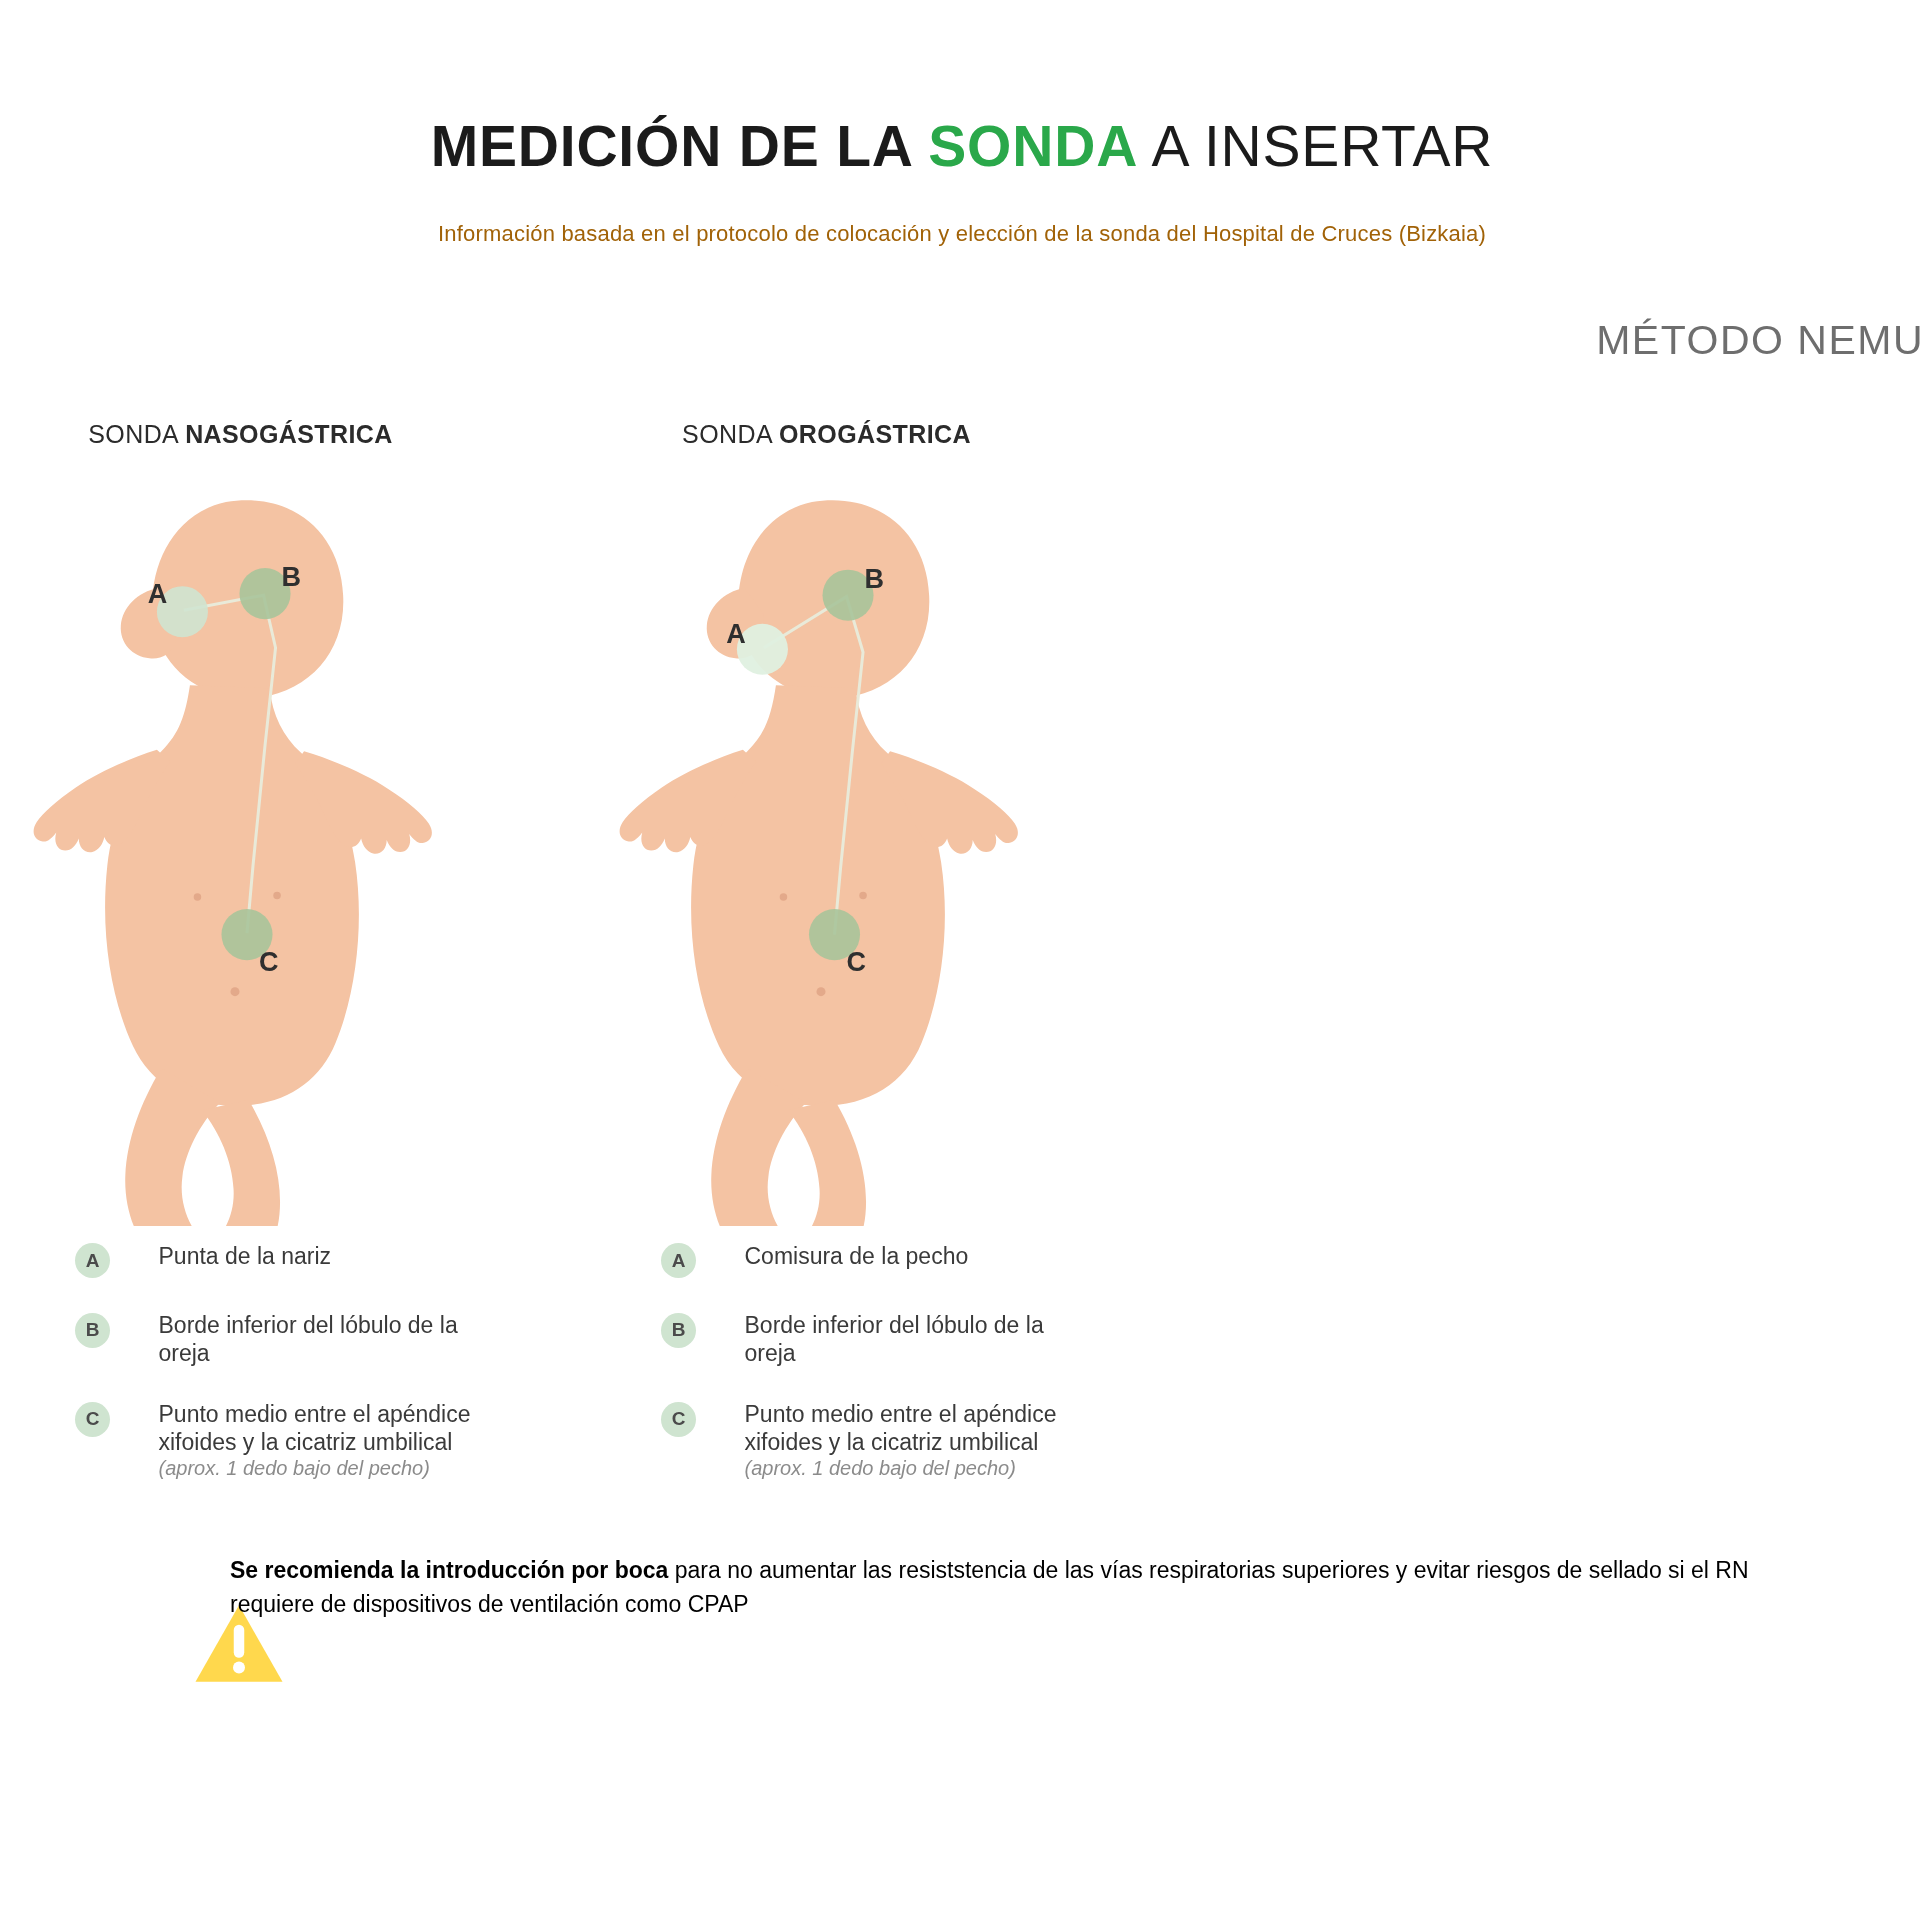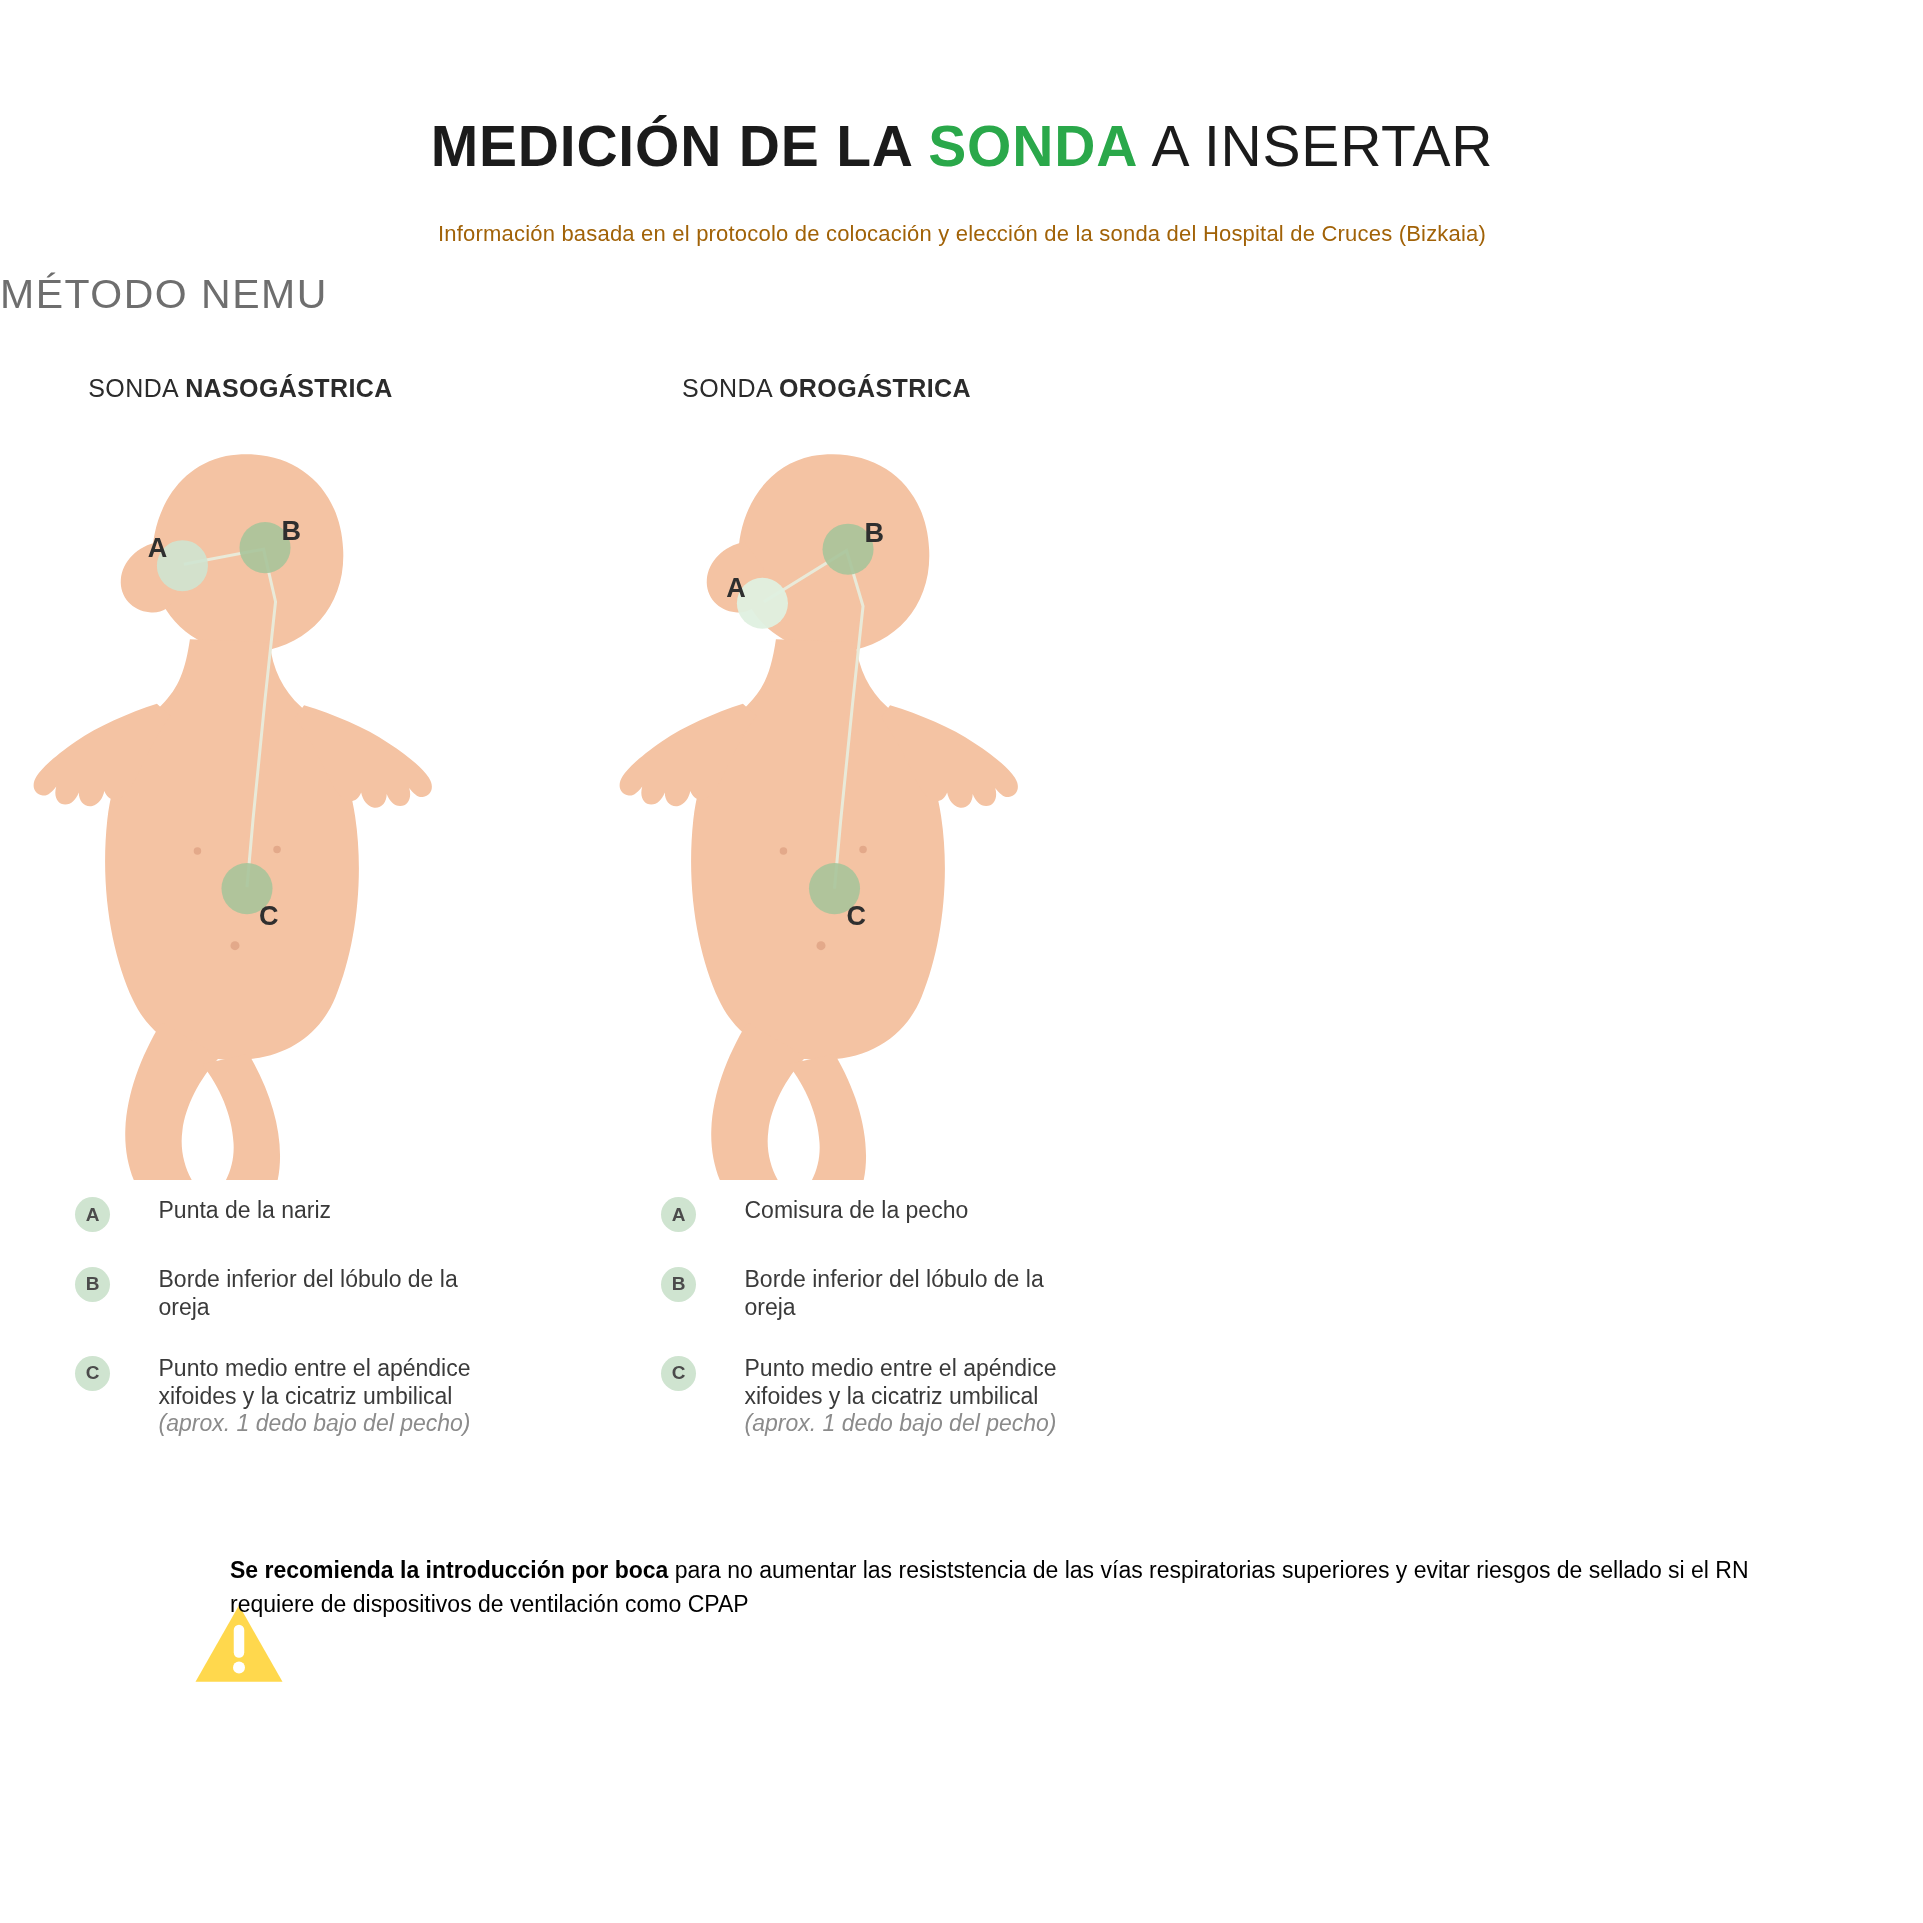--- a/index.html
+++ b/index.html
@@ -47,26 +47,26 @@
 
   .subtitle {
     text-align: center;
     font-size: 22px;
     color: #a16207;
     letter-spacing: 0.2px;
     margin-top: 41px;
   }
 
   .method {
-    text-align: left;
+    text-align: right;
     font-size: 41px;
     color: #6e6e6e;
     letter-spacing: 1.5px;
     font-weight: 400;
-    margin-top: 24px;
+    margin-top: 70px;
   }
 
   
   .columns {
     position: relative;
     display: flex;
     justify-content: flex-start;
     margin-top: 56px;
   }
   .column {
@@ -124,21 +124,21 @@
   .legend .text {
     font-size: 23px;
     line-height: 1.22;
     color: #3a3a3a;
     margin-left: 32px;
   }
   .legend .note {
     display: block;
     font-style: italic;
     color: #8b8b8b;
-    font-size: 23px;
+    font-size: 20px;
     line-height: 1.2;
   }
 
   
   .footer {
     position: absolute;
     left: 0;
     right: 0;
     bottom: 71px;
     display: flex;

